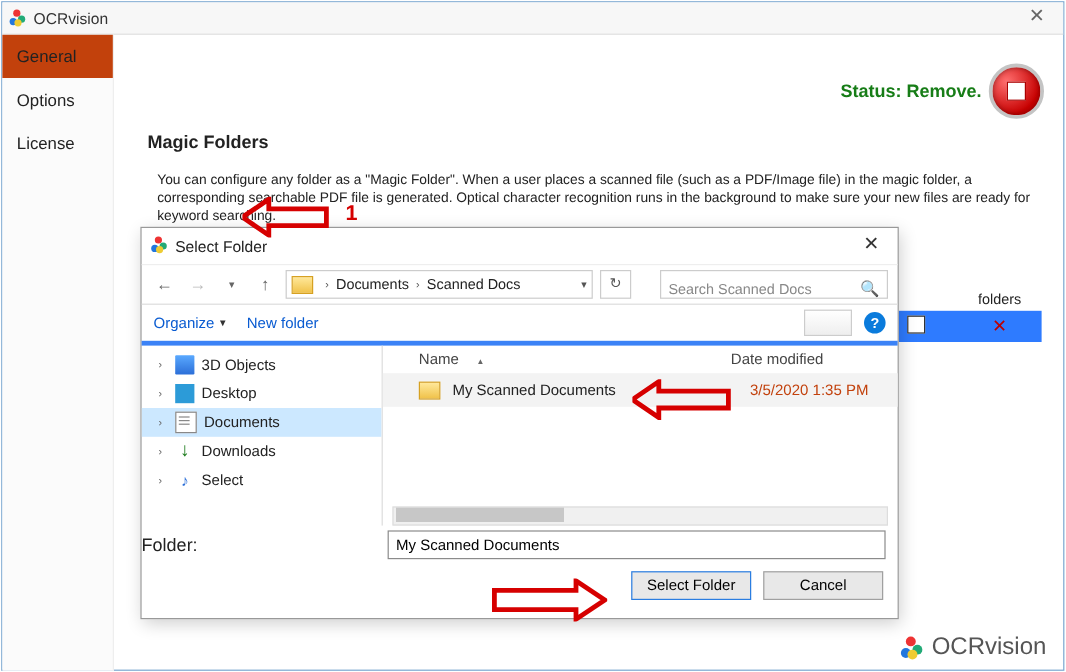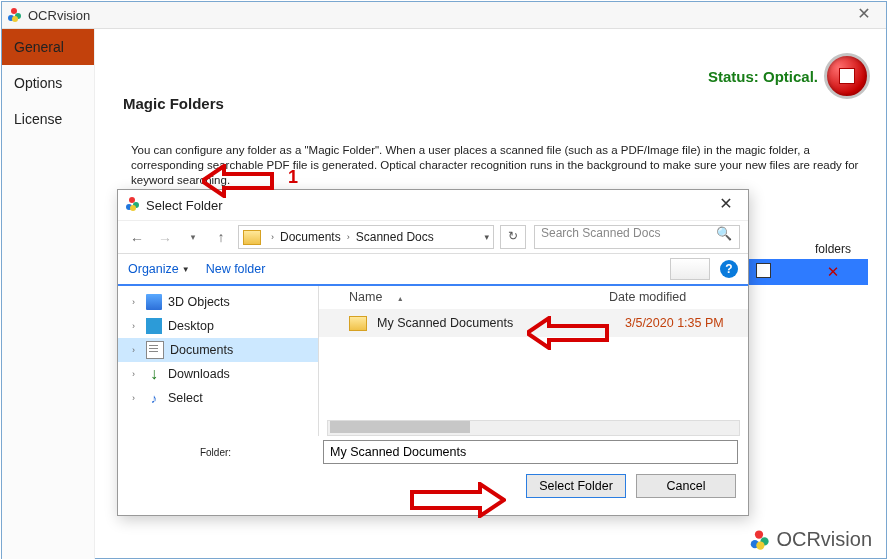--- a/index.html
+++ b/index.html
@@ -93,21 +93,21 @@
     justify-content: center;
   }
   .stop-btn div {
     width: 14px;
     height: 14px;
     background: #fff;
     border: 1px solid #a00;
   }
   .section-title {
     position: absolute;
-    top: 66px;
+    top: 81px;
     left: 28px;
     font-size: 15px;
     font-weight: bold;
   }
   .section-desc {
     position: absolute;
     top: 114px;
     left: 36px;
     right: 18px;
     font-size: 11.5px;
@@ -233,35 +233,35 @@
     line-height: 20px;
     font-size: 12px;
     color: #555;
     cursor: pointer;
   }
   .searchbox {
     flex: 1;
     height: 22px;
     border: 1px solid #ccc;
     display: flex;
-    align-items: flex-start;
+    align-items: flex-end;
     padding: 0 6px;
     font-size: 12px;
     color: #888;
-    margin-left: 2px;
+    margin-left: 18px;
   }
   .searchbox .mag { margin-left: auto; color: #555; font-size: 13px;}
   .dlg-toolbar {
     height: 30px;
     display: flex;
     align-items: center;
     padding: 0 10px;
     gap: 16px;
     font-size: 12.5px;
-    border-bottom: 2px solid #3b82f6;
+    border-bottom: 4px solid #3b82f6;
   }
   .tb-link { color: #095bd1; cursor: pointer; display: flex; align-items: center; gap:3px;}
   .caret { font-size: 8px; color: #333; }
   .tb-right { margin-left: auto; display: flex; gap: 10px; align-items:center;}
   .viewbtn {
     width: 38px; height: 20px; border: 1px solid #ccc;
     background: linear-gradient(#fff,#eee);
     cursor:pointer;
   }
   .help-icon {
@@ -348,23 +348,23 @@
     margin-left: 2px;
   }
   .folder-label-row {
     height: 32px;
     display: flex;
     align-items: center;
     padding: 0 10px 0 0;
   }
   .folder-label-row label {
     width: 195px;
-    text-align: center;
+    text-align: left;
     padding-right: 10px;
-    font-size: 10px;
+    font-size: 15px;
   }
   .folder-input {
     flex: 1;
     height: 20px;
     border: 1px solid #8b8b8b;
     padding: 1px 6px;
     font-size: 12.5px;
   }
   .dlg-buttons {
     display: flex;
@@ -419,21 +419,21 @@
   <div class="body">
 
     <div class="sidebar">
       <div class="sidebar-item active">General</div>
       <div class="sidebar-item">Options</div>
       <div class="sidebar-item">License</div>
     </div>
 
     <div class="main">
       <div class="status-row">
-        <span class="status-label">Status: Optical.</span>
+        <span class="status-label">Status: Remove.</span>
         <div class="stop-btn">
             <div></div>
           </div>
       </div>
 
       <div class="section-title">Magic Folders</div>
       <div class="section-desc">
         <span>You can configure any folder as a "Magic Folder". When a user places a scanned file (such as a PDF/Image file) in the magic folder, a corresponding searchable PDF file is generated. Optical character recognition runs in the background to make sure your new files are ready for keyword searching.</span><br>
         <span class="add-folder-link">Add Folder</span>
       </div>

